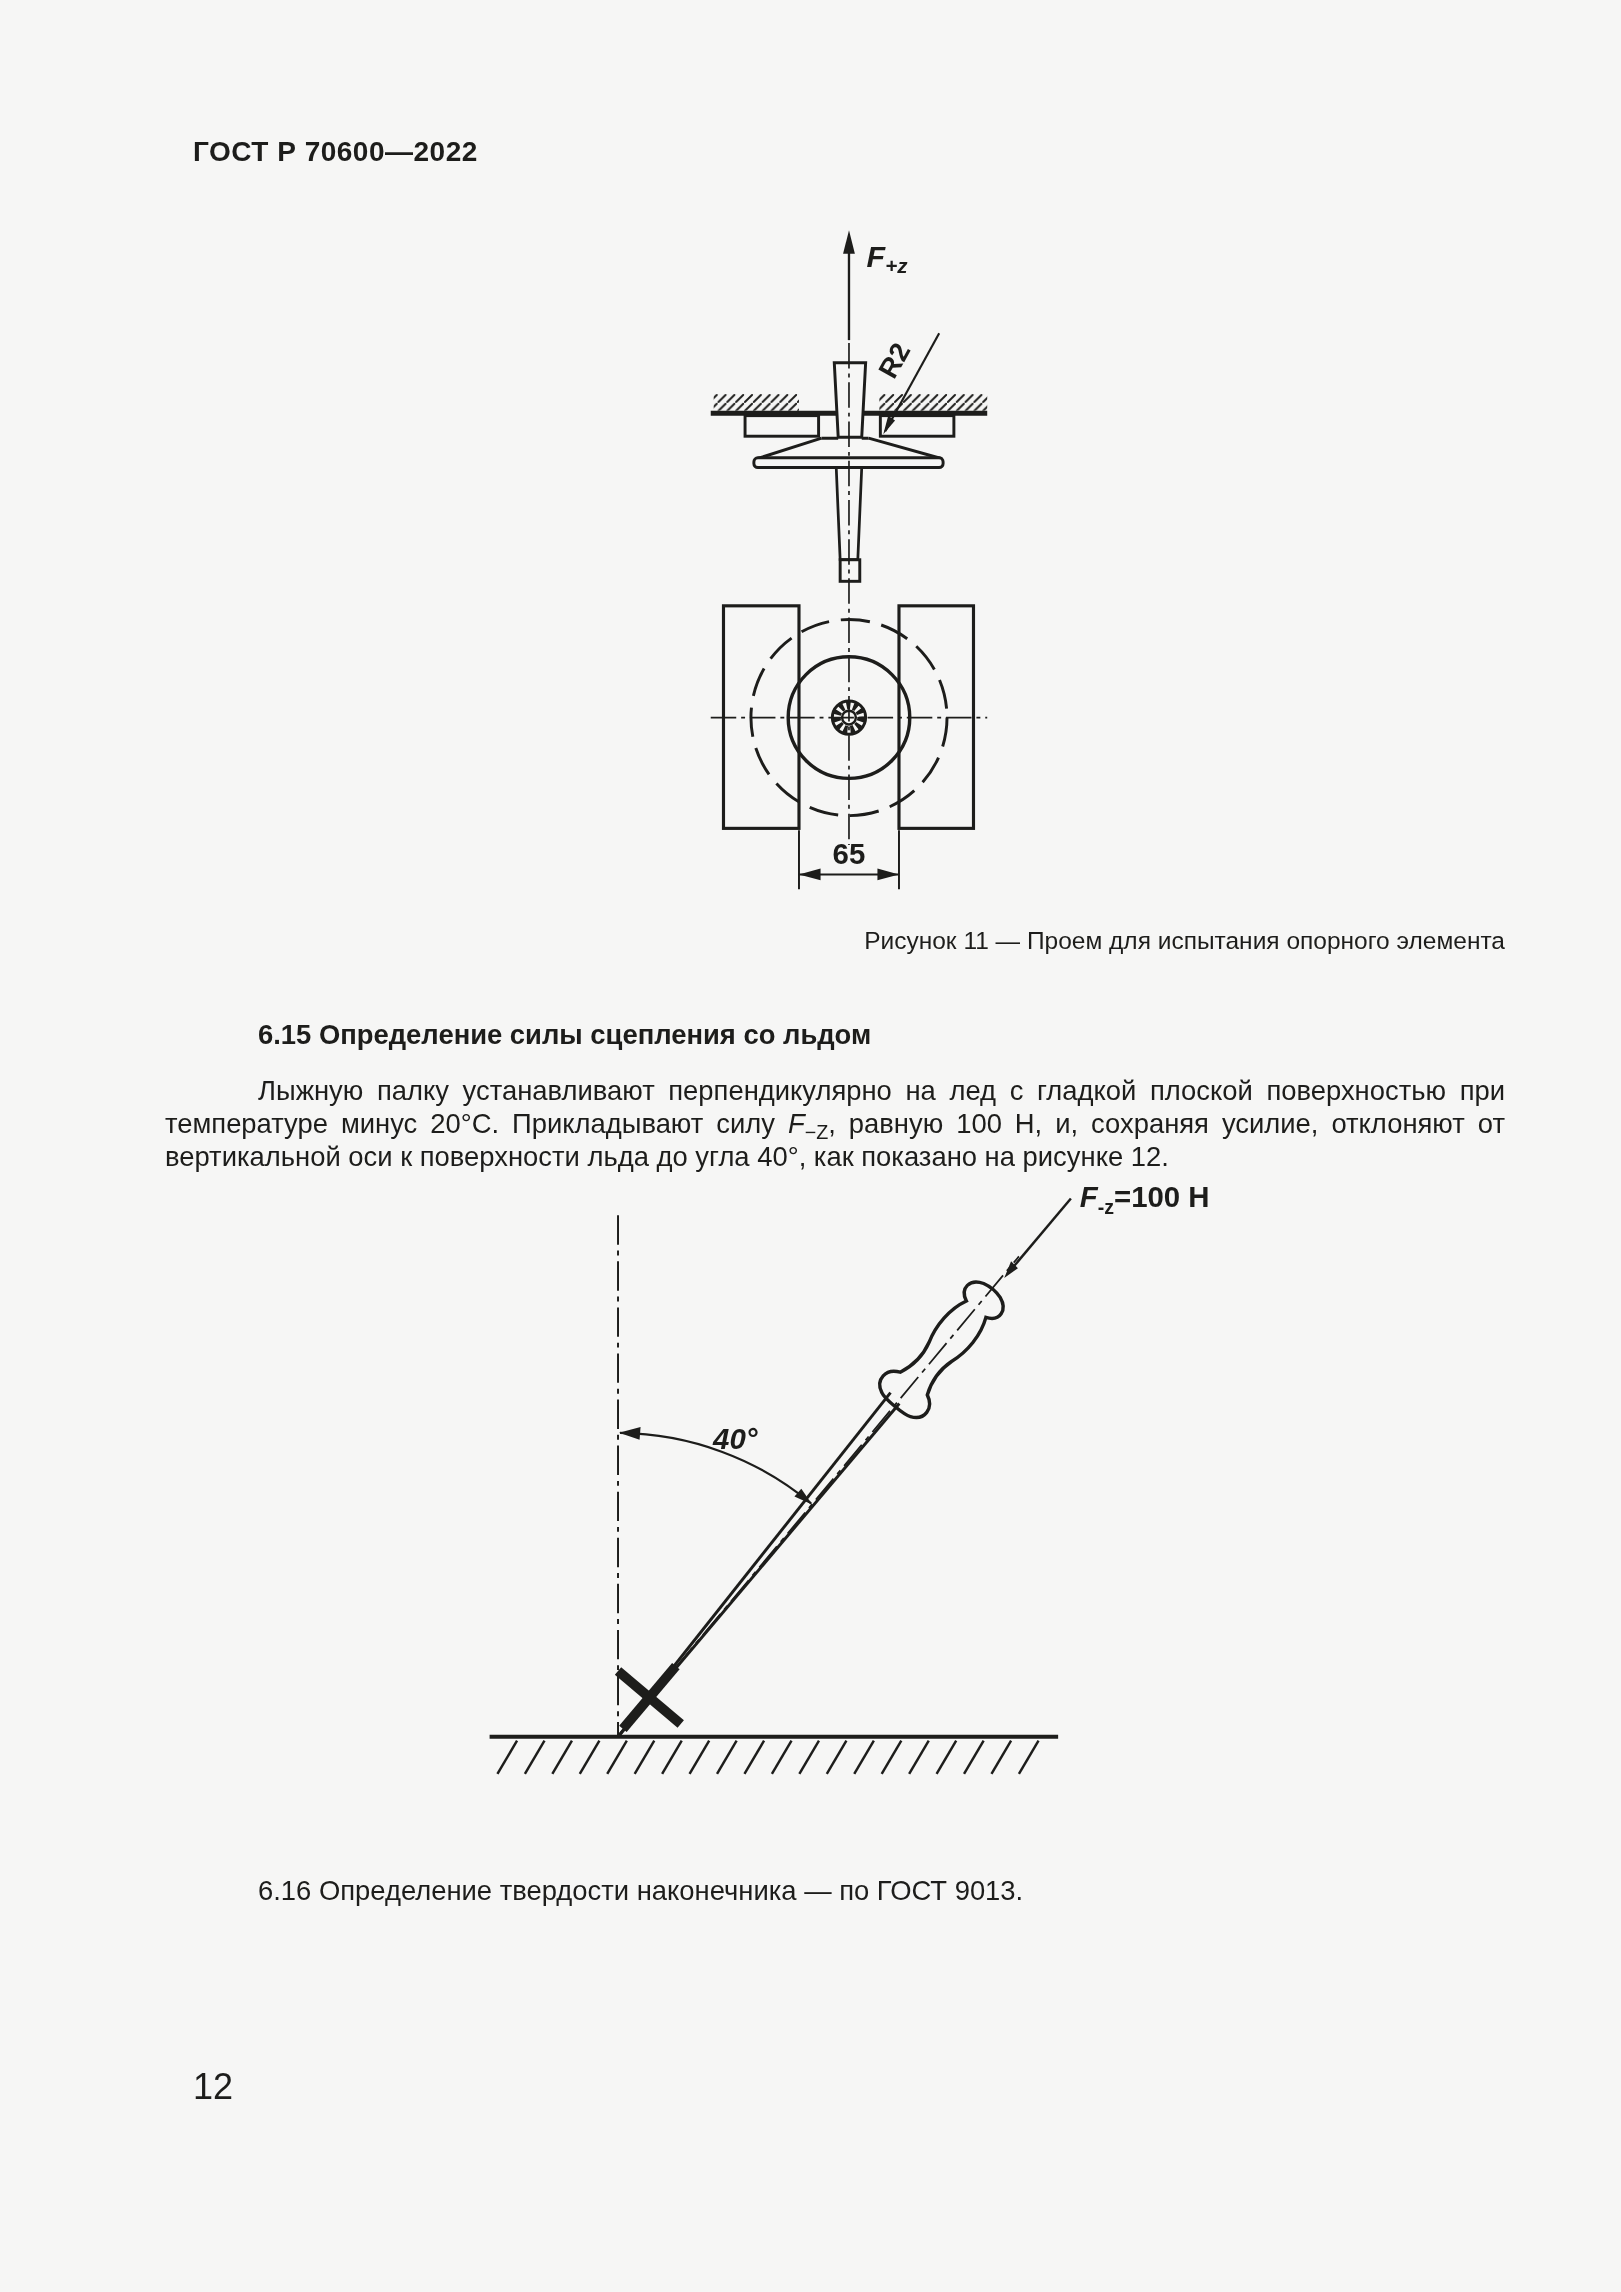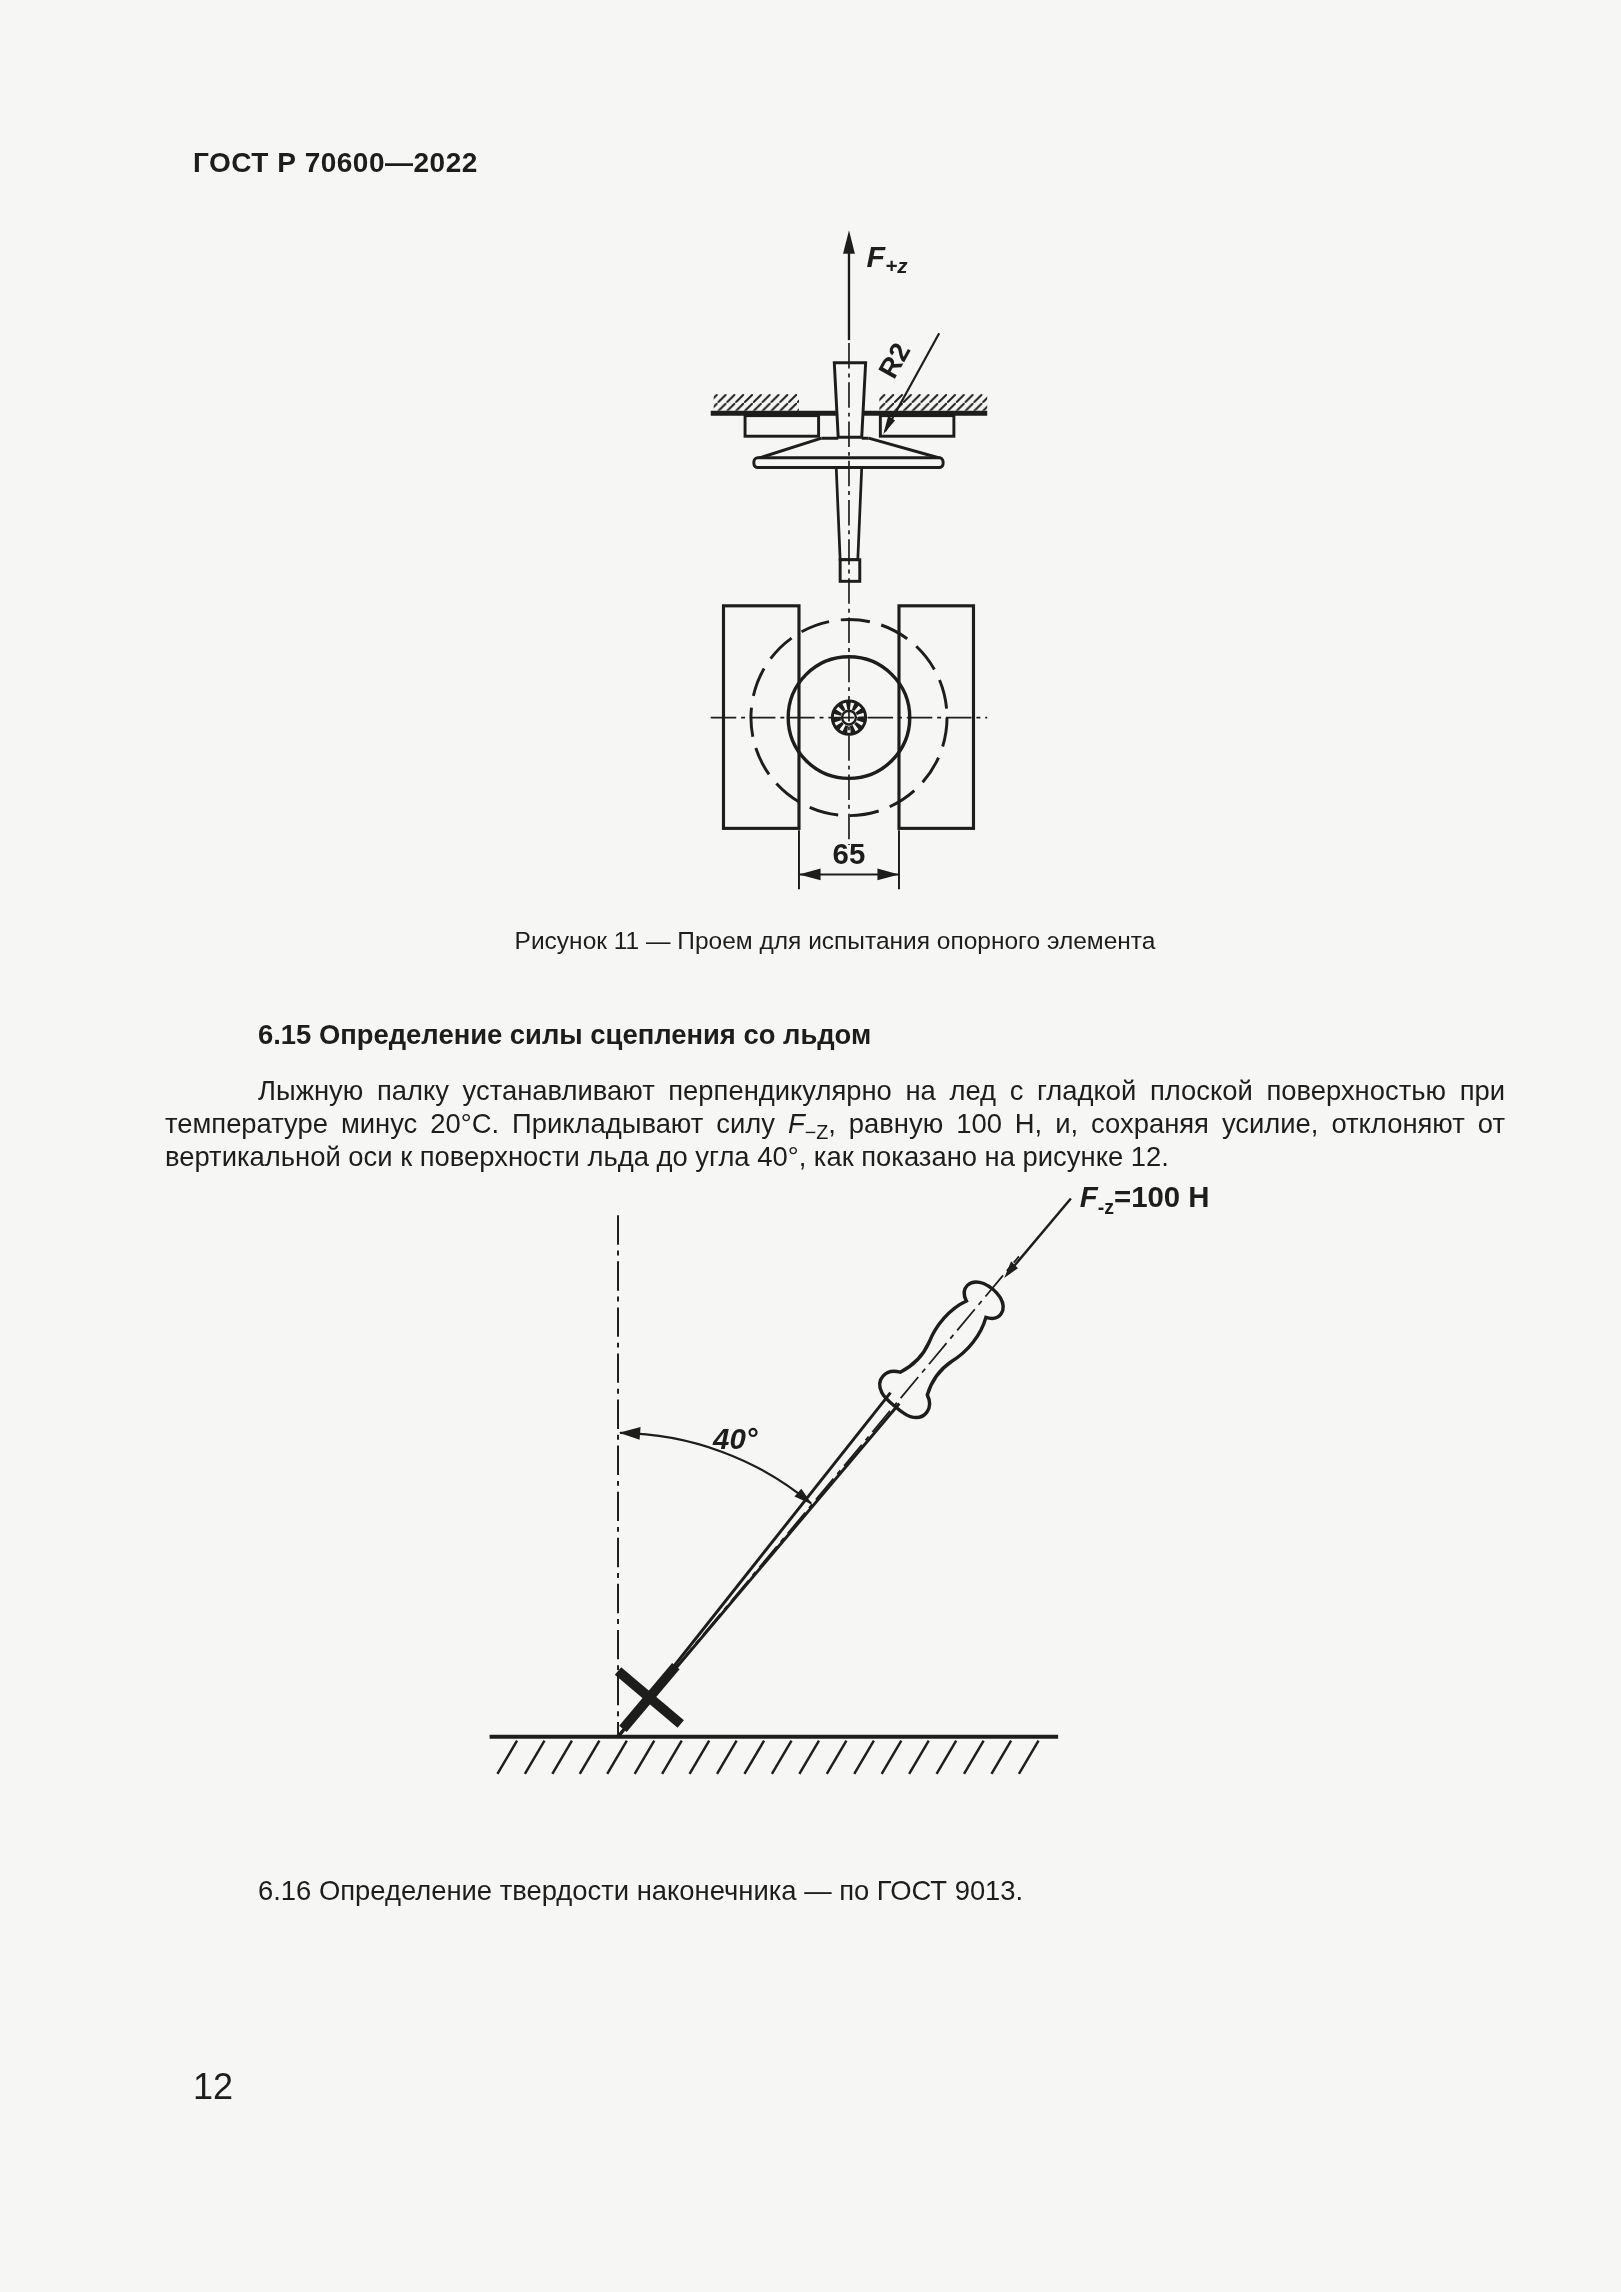--- a/index.html
+++ b/index.html
@@ -6,26 +6,26 @@
   .page{
     position:relative;
     width:1621px;height:2293px;
     background:#f6f6f5;
     font-family:"Liberation Sans", sans-serif;
     color:#1d1d1b;
     overflow:hidden;
   }
   .abs{position:absolute;}
   .doc-header{
-    left:193px;top:147px;
+    left:193px;top:136px;
     font-size:28px;font-weight:bold;letter-spacing:0.5px;
   }
   .fig-caption{
     left:165px;width:1340px;
-    text-align:center;
+    text-align:right;
     font-size:24.5px;
   }
   .sec-heading{
     left:258px;top:1019px;
     font-size:27.4px;font-weight:bold;
   }
   .body-par{
     left:165px;width:1340px;
     font-size:27.4px;line-height:33px;
     text-align:justify;

